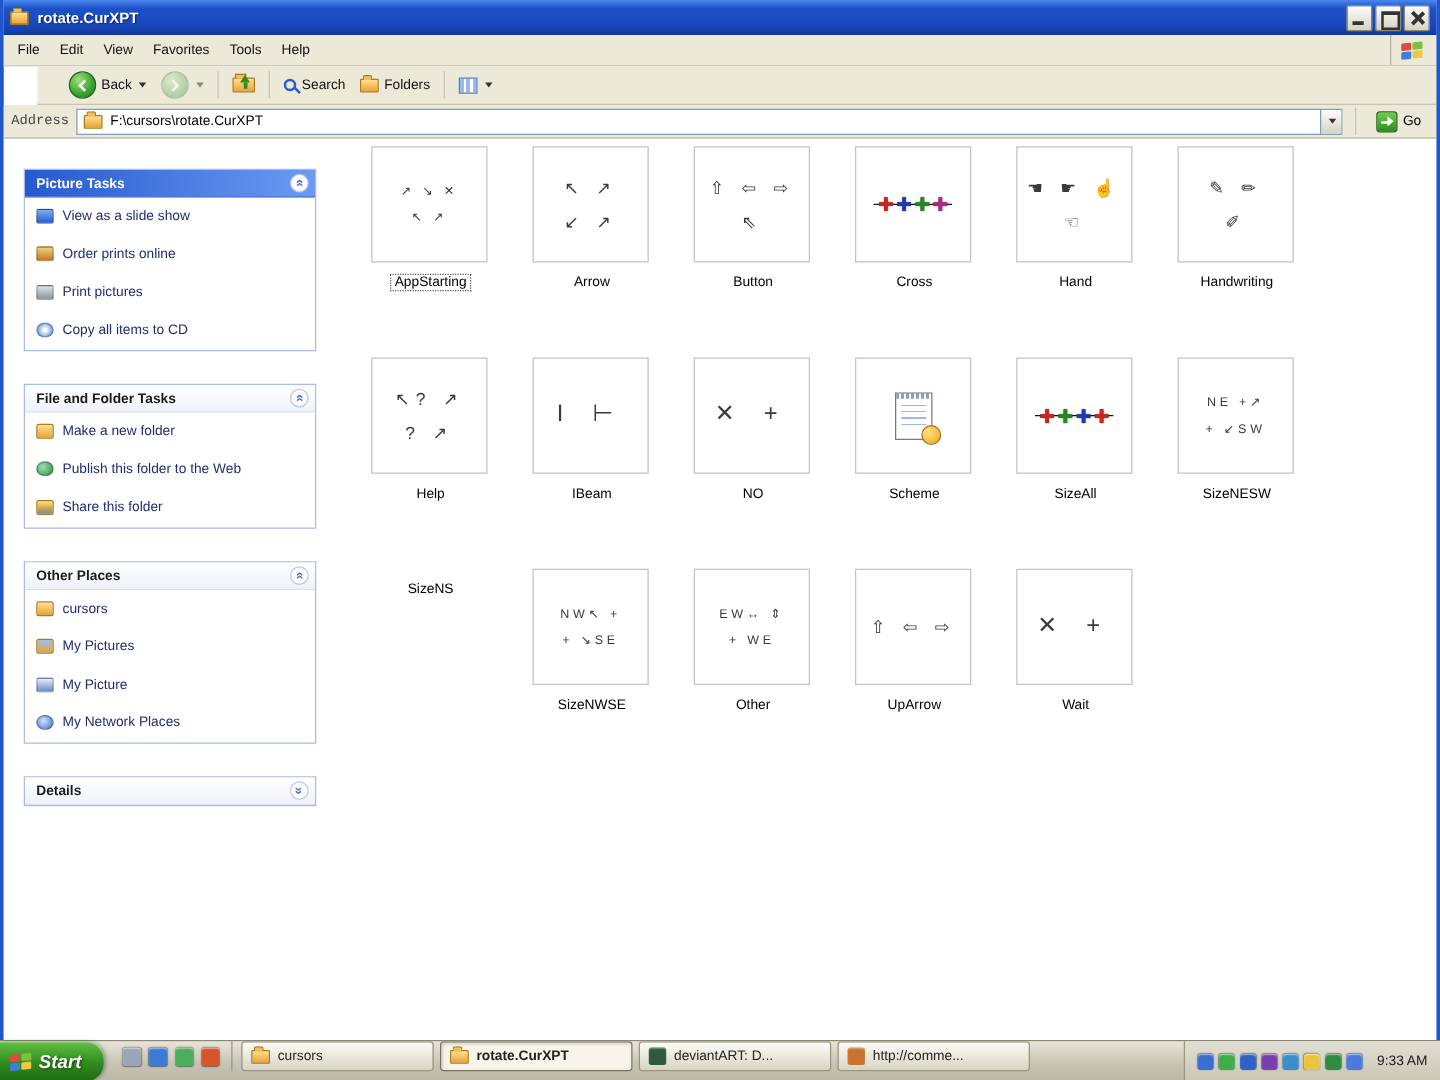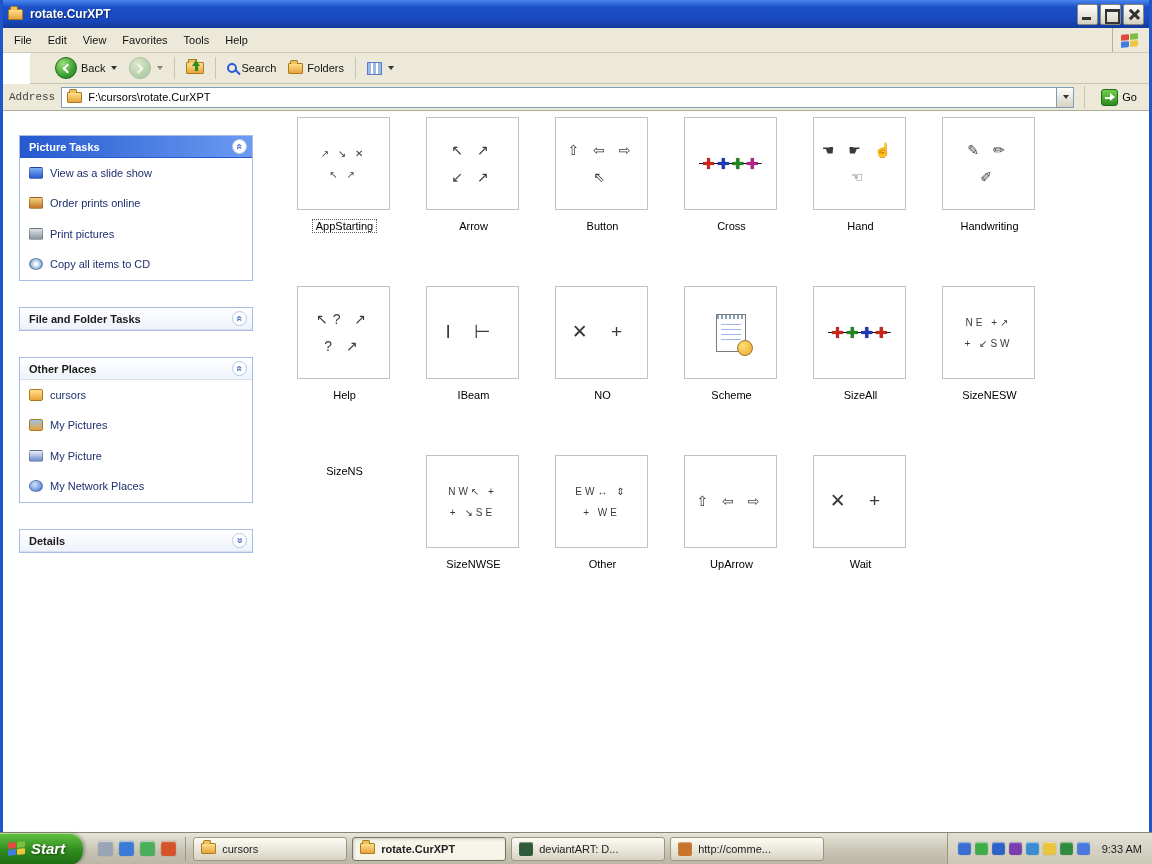--- a/index.html
+++ b/index.html
@@ -144,21 +144,21 @@
   .scheme-icon::after { content:""; position:absolute; left:0; right:0; top:0; height:4px;
               background:repeating-linear-gradient(90deg,#8aa0b8 0 2px,#fff 2px 4px); }
   .scheme-icon::before { content:""; position:absolute; left:4px; right:4px; top:9px; height:20px;
               background:repeating-linear-gradient(#9db9e8 0 1px,transparent 1px 5px); }
   .scheme-gear { position:absolute; right:-8px; bottom:-5px; width:16px; height:16px; border-radius:50%;
               background:radial-gradient(circle at 35% 35%,#ffe27a,#e8a32d); border:1px solid #a3741c; }
 
   
   .taskbar { position:absolute; left:0; right:0; bottom:0; height:32px;
              background:linear-gradient(#e7e5d9,#c6c3b2 60%,#bbb8a7);
-             border-top:1px solid #8a8875; display:flex; align-items:center; }
+             border-top:1px solid #8a8875; display:flex; }
   .start-btn { height:32px; display:flex; align-items:center; gap:6px; padding:0 18px 0 8px;
                background:linear-gradient(#63c243,#2f8b1f 55%,#1f6b12);
                border-radius:0 14px 14px 0; box-shadow:inset 0 1px 0 rgba(255,255,255,.45), 2px 0 3px rgba(0,0,0,.25); }
   .start-label { color:#fff; font-size:15px; font-weight:bold; font-style:italic;
                  text-shadow:1px 1px 2px #1a4a0a; }
   .quick-launch { display:flex; align-items:center; gap:6px; padding:0 9px; height:24px;
                   border-right:1px solid #9a9680; margin-left:6px; }
   .ql-icon { width:15px; height:15px; border-radius:3px;
              box-shadow:inset 0 1px 1px rgba(255,255,255,.6), 0 0 1px rgba(0,0,0,.5); }
   .task-buttons { flex:1; display:flex; gap:5px; padding:0 7px; overflow:hidden; }
@@ -285,20 +285,34 @@
               <span class="ticon ic-cd"></span>
               <span class="task-label">Copy all items to CD</span>
             </div>
           </div>
         </div>
         <div class="panel">
           <div class="panel-header">
             <span class="panel-title">File and Folder Tasks</span>
             <span class="chevron"></span>
           </div>
+          <div class="panel-body">
+            <div class="task-item">
+              <span class="ticon ic-new-folder"></span>
+              <span class="task-label">Make a new folder</span>
+            </div>
+            <div class="task-item">
+              <span class="ticon ic-publish-web"></span>
+              <span class="task-label">Publish this folder to the Web</span>
+            </div>
+            <div class="task-item">
+              <span class="ticon ic-share-folder"></span>
+              <span class="task-label">Share this folder</span>
+            </div>
+          </div>
         </div>
         <div class="panel">
           <div class="panel-header">
             <span class="panel-title">Other Places</span>
             <span class="chevron"></span>
           </div>
           <div class="panel-body">
             <div class="task-item">
               <span class="ticon ic-folder"></span>
               <span class="task-label">cursors</span>

